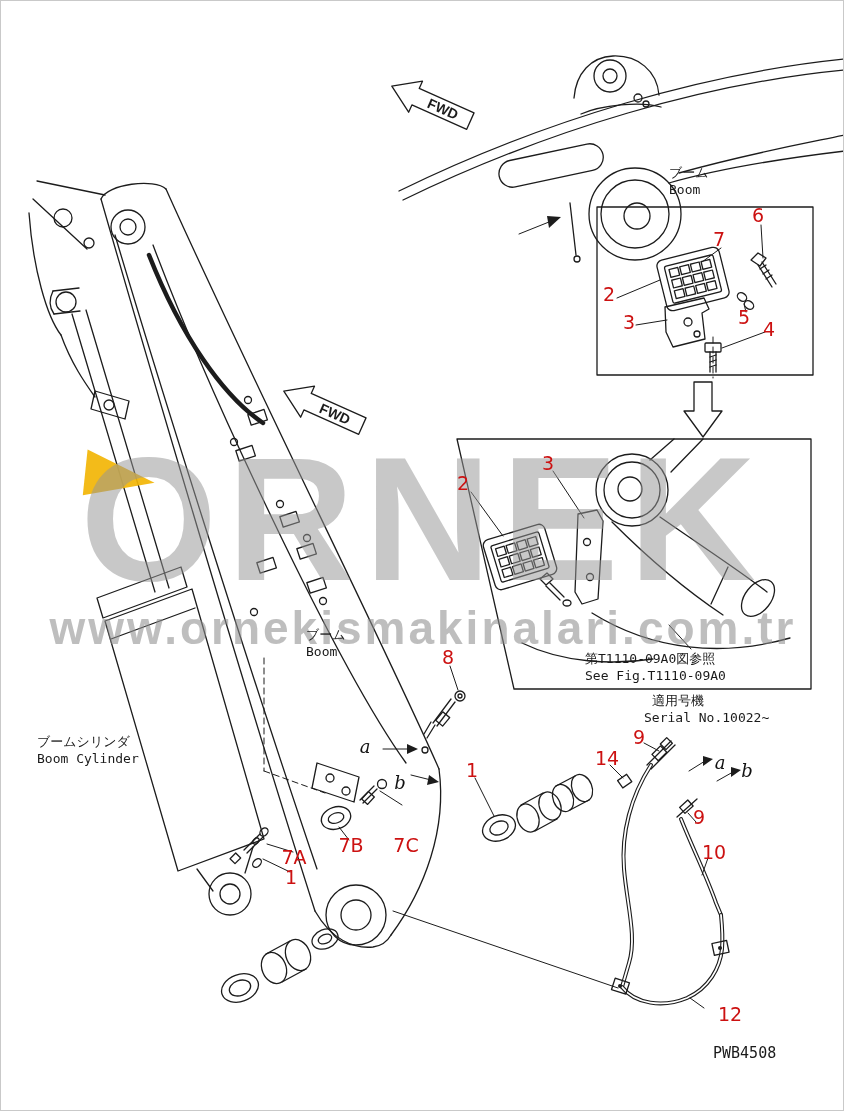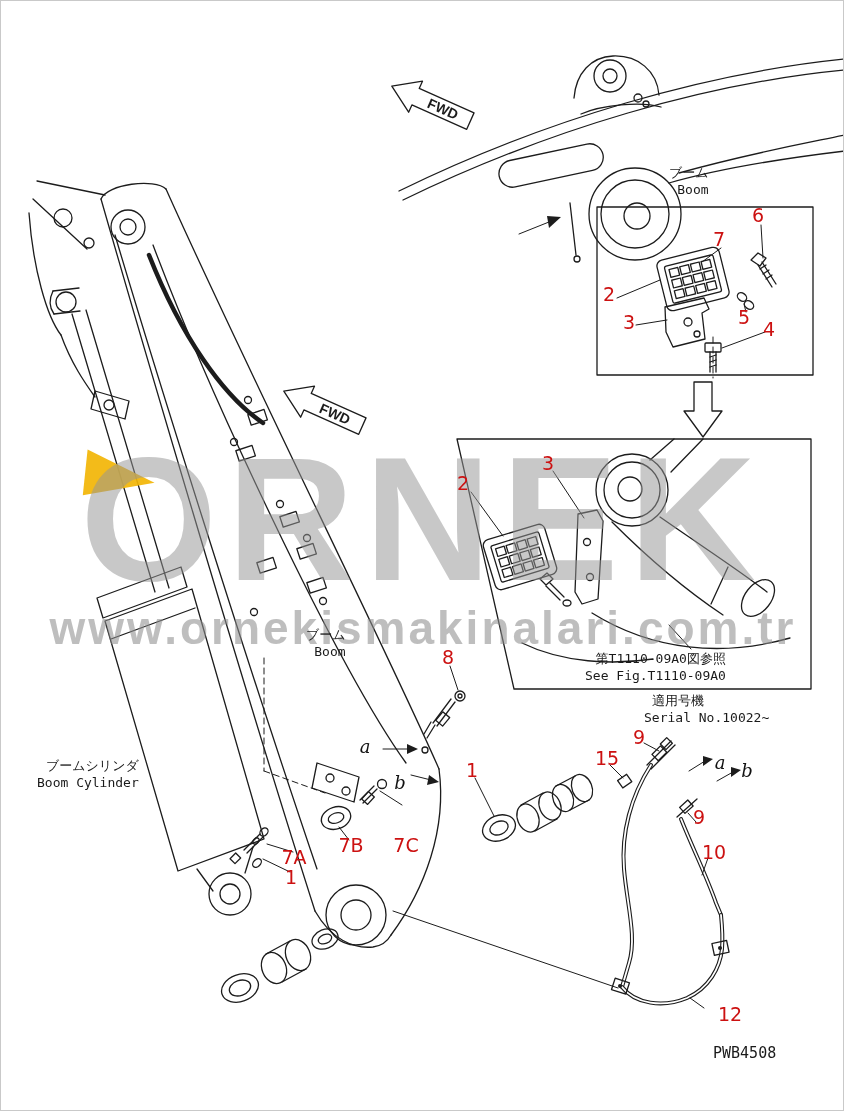--- a/index.html
+++ b/index.html
@@ -27,21 +27,21 @@
   }
   .wm-tri {
     position:absolute; left:84px; top:452px; width:0; height:0;
     border-top:26px solid transparent; border-bottom:20px solid transparent;
     border-left:70px solid rgba(242,181,5,0.92); transform:rotate(6deg);
   }
 
   
   .txt { position:absolute; font-family:"DejaVu Sans Mono","Liberation Mono",monospace;
          font-size:13px; line-height:17px; white-space:nowrap; color:#1a1a1a; }
-  .txt.center { text-align:right; }
+  .txt.center { text-align:left; }
   .callout { position:absolute; transform:translate(-50%,-50%);
              color:#cc1111; font-size:19px; font-family:"DejaVu Sans",sans-serif; }
   .letter  { position:absolute; transform:translate(-50%,-50%);
              color:#111; font-size:18px; font-style:italic;
              font-family:"DejaVu Serif",serif; }
   .code { font-size:15px; }
 
   
   .ld   { stroke-width:1; }
   .dash { stroke-dasharray:6 4; stroke-width:1; }
@@ -355,21 +355,21 @@
     <div class="txt center" style="left:668px;top:163px">
       <div>ブーム</div>
       <div>Boom</div>
     </div>
 
     <div class="txt center" style="left:305px;top:625px">
       <div>ブーム</div>
       <div>Boom</div>
     </div>
 
-    <div class="txt center" style="left:36px;top:756px">
+    <div class="txt center" style="left:36px;top:732px">
       <div>ブームシリンダ</div>
       <div>Boom Cylinder</div>
     </div>
 
     <div class="txt" style="left:643px;top:691px">
       <div style="padding-left:8px">適用号機</div>
       <div>Serial No.10022~</div>
     </div>
 
     <div class="txt code" style="left:712px;top:1044px">PWB4508</div>
@@ -377,21 +377,21 @@
     <span class="callout" style="left:757px;top:214px">6</span>
     <span class="callout" style="left:718px;top:238px">7</span>
     <span class="callout" style="left:608px;top:293px">2</span>
     <span class="callout" style="left:628px;top:321px">3</span>
     <span class="callout" style="left:743px;top:316px">5</span>
     <span class="callout" style="left:768px;top:328px">4</span>
     <span class="callout" style="left:547px;top:462px">3</span>
     <span class="callout" style="left:462px;top:482px">2</span>
     <span class="callout" style="left:447px;top:656px">8</span>
     <span class="callout" style="left:471px;top:769px">1</span>
-    <span class="callout" style="left:606px;top:757px">15</span>
+    <span class="callout" style="left:606px;top:757px">14</span>
     <span class="callout" style="left:638px;top:736px">9</span>
     <span class="callout" style="left:698px;top:816px">9</span>
     <span class="callout" style="left:405px;top:844px">7C</span>
     <span class="callout" style="left:350px;top:844px">7B</span>
     <span class="callout" style="left:713px;top:851px">10</span>
     <span class="callout" style="left:293px;top:856px">7A</span>
     <span class="callout" style="left:290px;top:876px">1</span>
     <span class="callout" style="left:729px;top:1013px">12</span>
 
     <span class="letter" style="left:364px;top:745px">a</span>

